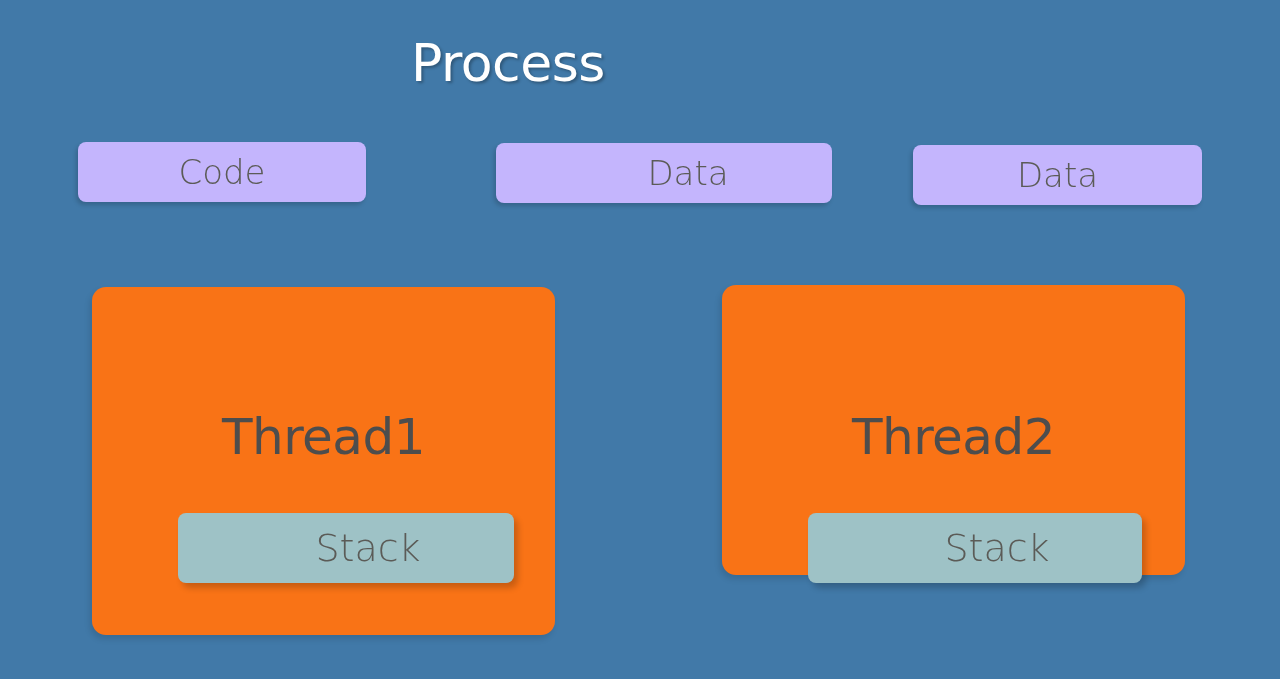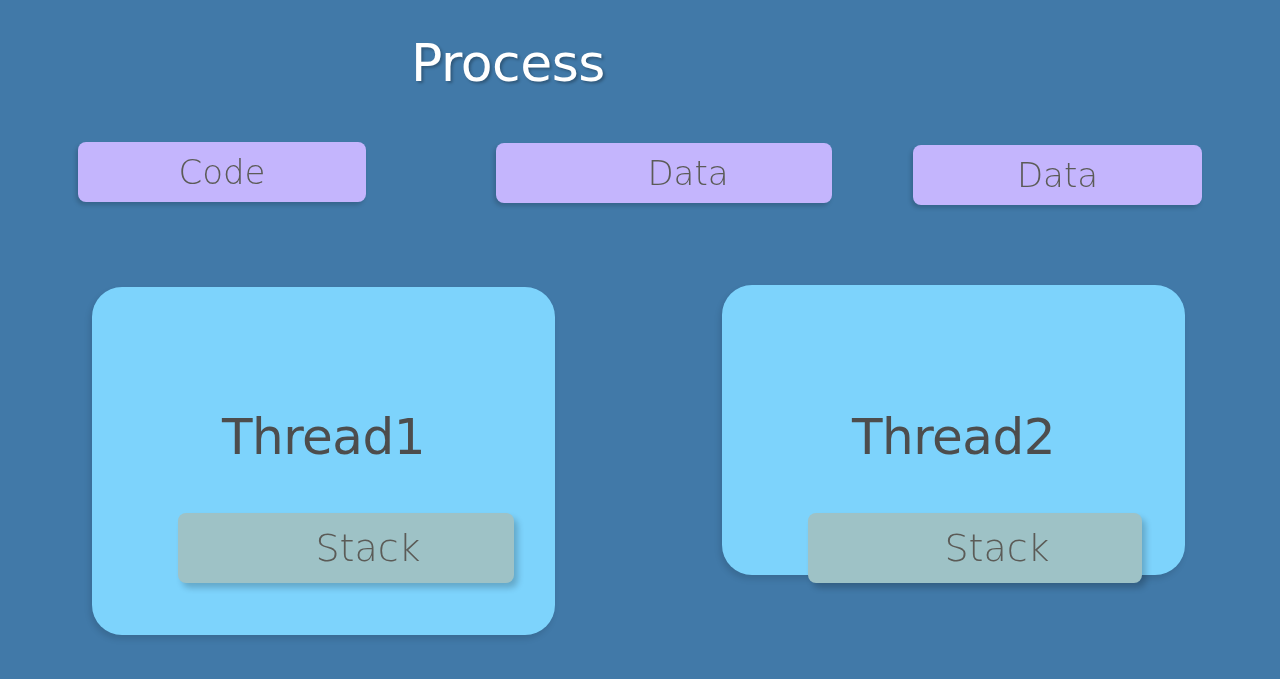--- a/index.html
+++ b/index.html
@@ -57,22 +57,22 @@
     white-space: nowrap;
   }
 
   #seg-code { left: 78px;  top: 142px; width: 288px; }
   #seg-data { left: 496px; top: 143px; width: 288px; padding-left: 48px; }
   #seg-heap { left: 913px; top: 145px; width: 289px; }
 
   
   .thread-box {
     position: absolute;
-    background: #7dd3fc;
-    border-radius: 30px;
+    background: #f97316;
+    border-radius: 14px;
     box-shadow: -2px 4px 6px rgba(0, 0, 0, 0.12);
   }
   #thread-1 { left: 92px;  top: 287px; width: 463px; height: 348px; }
   #thread-2 { left: 722px; top: 285px; width: 463px; height: 290px; }
 
   .thread-label {
     position: absolute;
     left: 0;
     width: 100%;
     text-align: center;

